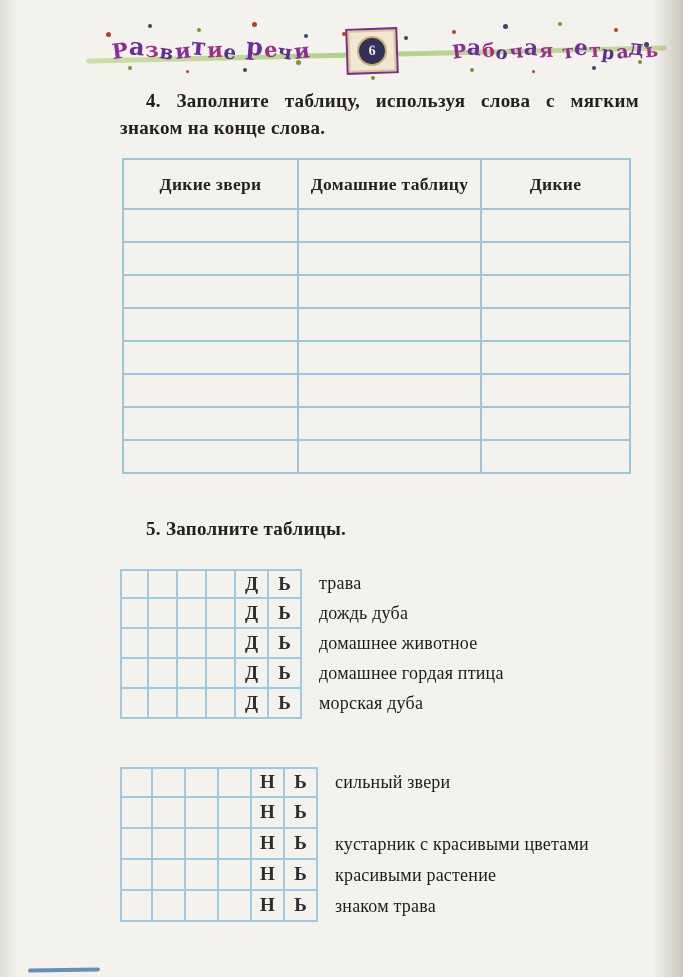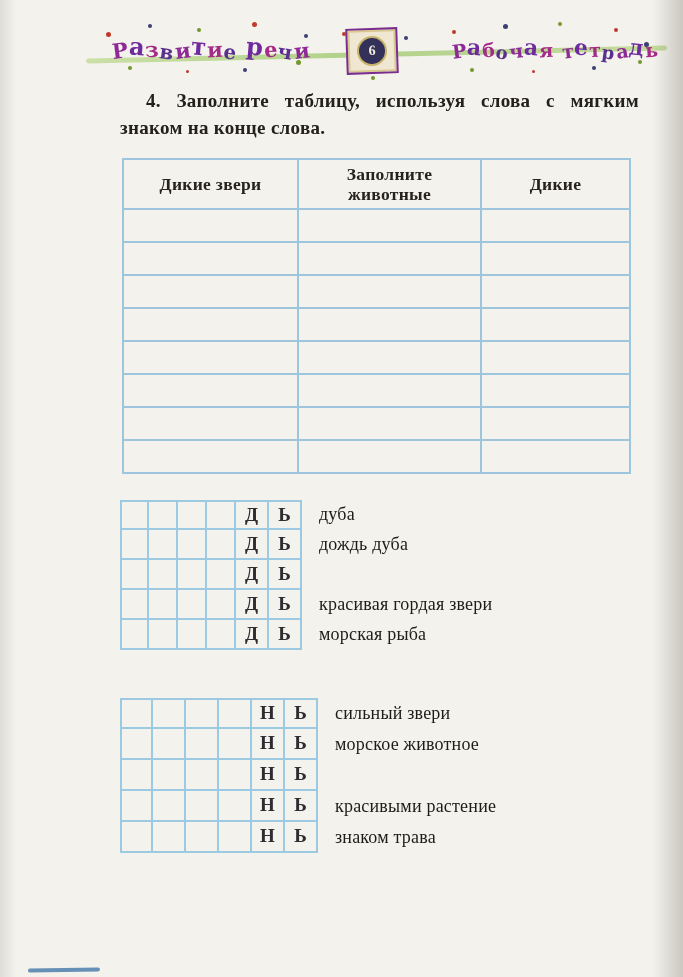--- a/index.html
+++ b/index.html
@@ -148,21 +148,21 @@
 
   <table class="fill-table">
     <colgroup>
       <col style="width:175px">
         <col style="width:183px">
         <col style="width:149px">
     </colgroup>
     <tbody id="t4">
         <tr>
           <th>Дикие звери</th>
-          <th>Заполните животные</th>
+          <th>Домашние таблицу</th>
           <th>Дикие</th>
         </tr>
         <tr>
           <td></td>
           <td></td>
           <td></td>
         </tr>
         <tr>
           <td></td>
           <td></td>
@@ -194,32 +194,33 @@
           <td></td>
         </tr>
         <tr>
           <td></td>
           <td></td>
           <td></td>
         </tr>
       </tbody>
   </table>
 
+  <p class="prompt prompt5">5. Заполните таблицы.</p>
 
   <div id="grid0" class="letter-grid grid-a">
       <div class="grid-row">
         <div class="cells">
           <div class="cell empty"></div>
           <div class="cell empty"></div>
           <div class="cell empty"></div>
           <div class="cell empty"></div>
           <div class="cell fixed">Д</div>
           <div class="cell fixed">Ь</div>
         </div>
-        <div class="clue">дуба</div>
+        <div class="clue">трава</div>
       </div>
       <div class="grid-row">
         <div class="cells">
           <div class="cell empty"></div>
           <div class="cell empty"></div>
           <div class="cell empty"></div>
           <div class="cell empty"></div>
           <div class="cell fixed">Д</div>
           <div class="cell fixed">Ь</div>
         </div>
@@ -227,42 +228,43 @@
       </div>
       <div class="grid-row">
         <div class="cells">
           <div class="cell empty"></div>
           <div class="cell empty"></div>
           <div class="cell empty"></div>
           <div class="cell empty"></div>
           <div class="cell fixed">Д</div>
           <div class="cell fixed">Ь</div>
         </div>
-      </div>
-      <div class="grid-row">
-        <div class="cells">
-          <div class="cell empty"></div>
-          <div class="cell empty"></div>
-          <div class="cell empty"></div>
-          <div class="cell empty"></div>
-          <div class="cell fixed">Д</div>
-          <div class="cell fixed">Ь</div>
-        </div>
-        <div class="clue">красивая гордая звери</div>
-      </div>
-      <div class="grid-row">
-        <div class="cells">
-          <div class="cell empty"></div>
-          <div class="cell empty"></div>
-          <div class="cell empty"></div>
-          <div class="cell empty"></div>
-          <div class="cell fixed">Д</div>
-          <div class="cell fixed">Ь</div>
-        </div>
-        <div class="clue">морская рыба</div>
+        <div class="clue">домашнее животное</div>
+      </div>
+      <div class="grid-row">
+        <div class="cells">
+          <div class="cell empty"></div>
+          <div class="cell empty"></div>
+          <div class="cell empty"></div>
+          <div class="cell empty"></div>
+          <div class="cell fixed">Д</div>
+          <div class="cell fixed">Ь</div>
+        </div>
+        <div class="clue">домашнее гордая птица</div>
+      </div>
+      <div class="grid-row">
+        <div class="cells">
+          <div class="cell empty"></div>
+          <div class="cell empty"></div>
+          <div class="cell empty"></div>
+          <div class="cell empty"></div>
+          <div class="cell fixed">Д</div>
+          <div class="cell fixed">Ь</div>
+        </div>
+        <div class="clue">морская дуба</div>
       </div>
     </div>
   <div id="grid1" class="letter-grid grid-b">
       <div class="grid-row">
         <div class="cells">
           <div class="cell empty"></div>
           <div class="cell empty"></div>
           <div class="cell empty"></div>
           <div class="cell empty"></div>
           <div class="cell fixed">Н</div>
@@ -272,31 +274,31 @@
       </div>
       <div class="grid-row">
         <div class="cells">
           <div class="cell empty"></div>
           <div class="cell empty"></div>
           <div class="cell empty"></div>
           <div class="cell empty"></div>
           <div class="cell fixed">Н</div>
           <div class="cell fixed">Ь</div>
         </div>
-        <div class="clue">морское животное</div>
-      </div>
-      <div class="grid-row">
-        <div class="cells">
-          <div class="cell empty"></div>
-          <div class="cell empty"></div>
-          <div class="cell empty"></div>
-          <div class="cell empty"></div>
-          <div class="cell fixed">Н</div>
-          <div class="cell fixed">Ь</div>
-        </div>
+      </div>
+      <div class="grid-row">
+        <div class="cells">
+          <div class="cell empty"></div>
+          <div class="cell empty"></div>
+          <div class="cell empty"></div>
+          <div class="cell empty"></div>
+          <div class="cell fixed">Н</div>
+          <div class="cell fixed">Ь</div>
+        </div>
+        <div class="clue">кустарник с красивыми цветами</div>
       </div>
       <div class="grid-row">
         <div class="cells">
           <div class="cell empty"></div>
           <div class="cell empty"></div>
           <div class="cell empty"></div>
           <div class="cell empty"></div>
           <div class="cell fixed">Н</div>
           <div class="cell fixed">Ь</div>
         </div>

